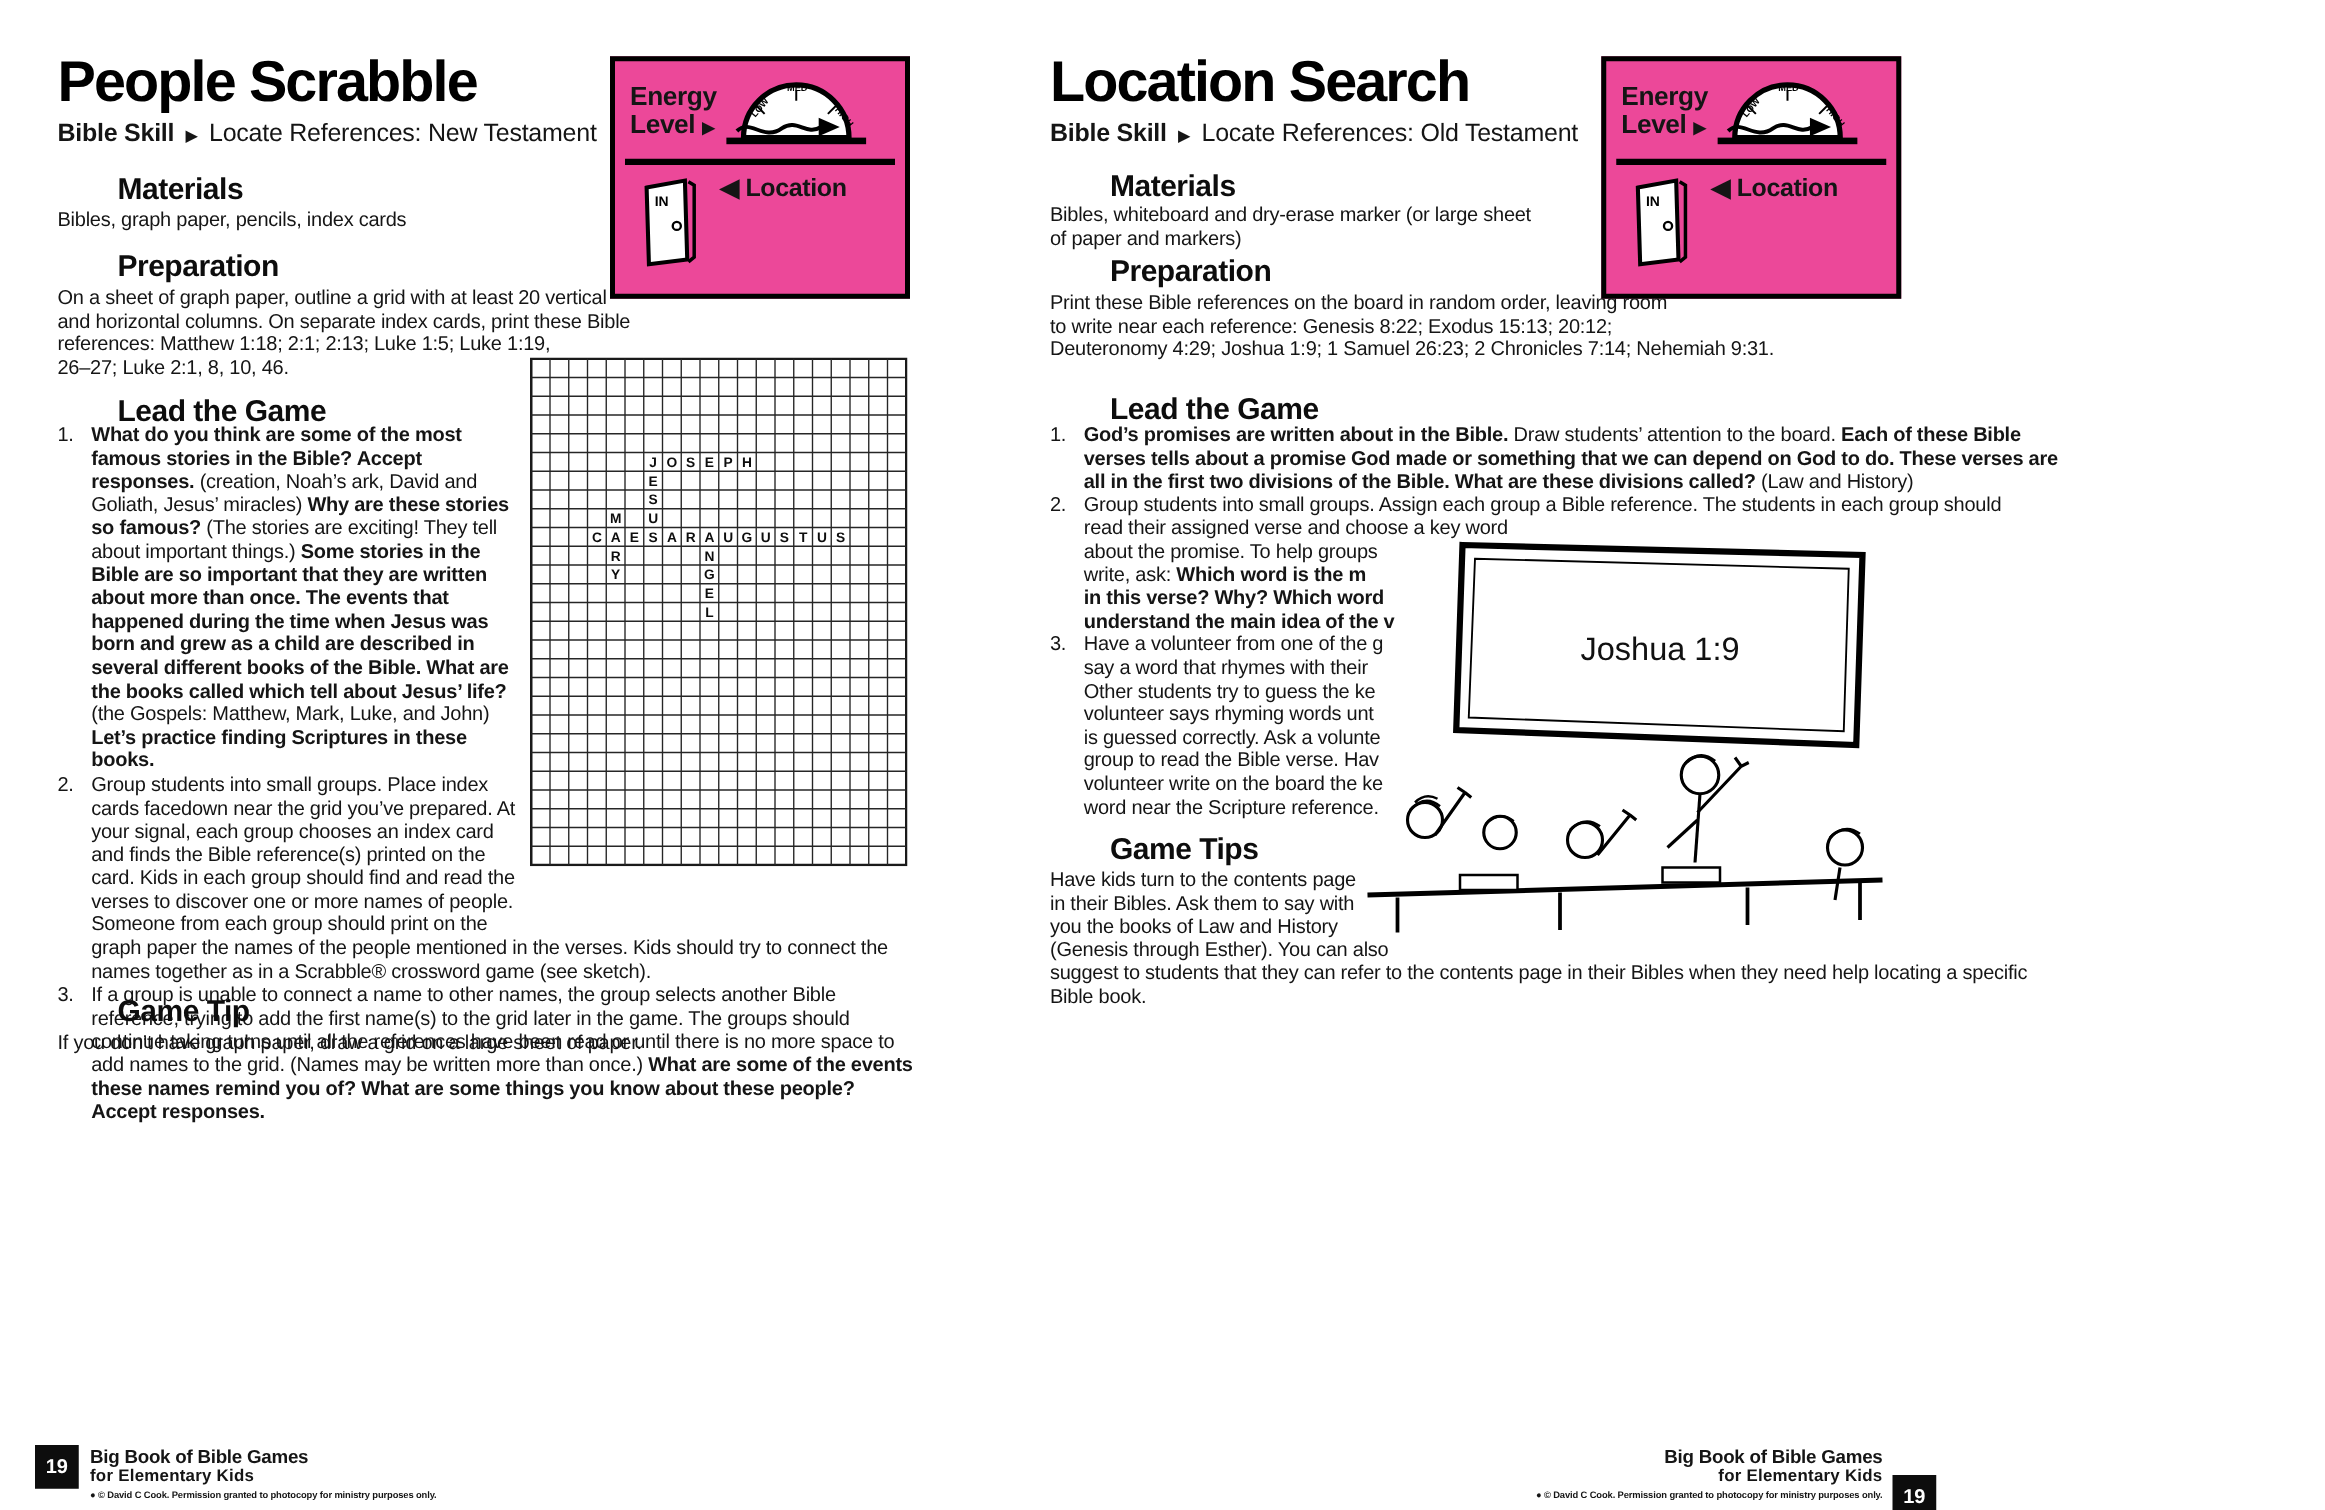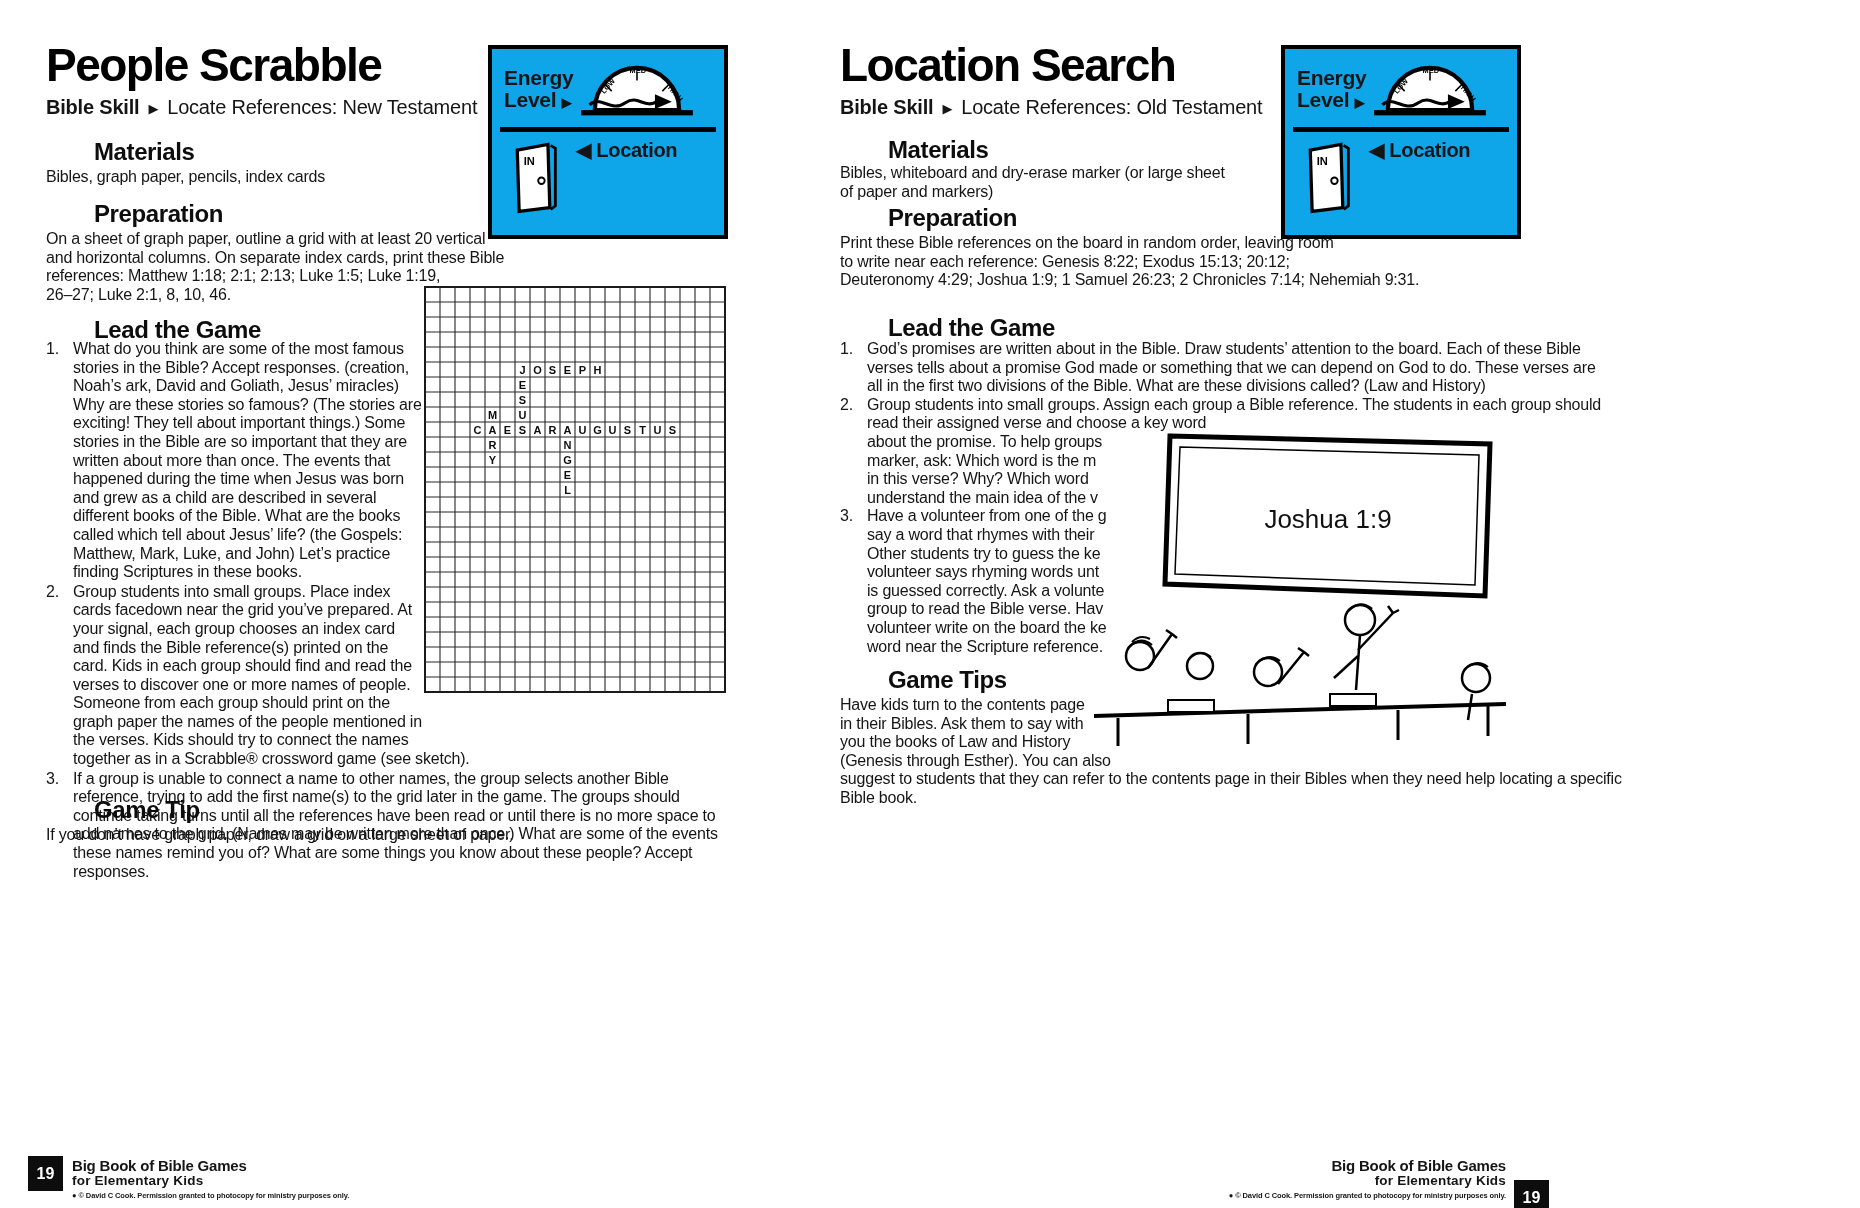--- a/index.html
+++ b/index.html
@@ -6,23 +6,23 @@
   .canvas{position:relative;width:1860px;height:1208px;background:#ffffff;overflow:hidden;
           font-family:"Liberation Sans",sans-serif;color:#151515;}
   .abs{position:absolute;}
   .h1{font-size:46px;font-weight:700;letter-spacing:-1.5px;color:#000000;line-height:1;}
   .h2{font-size:24px;font-weight:700;letter-spacing:-0.4px;color:#0d0d0d;line-height:1;margin-left:48px;}
   .skill{font-size:20px;letter-spacing:-0.2px;display:flex;align-items:center;gap:9px;}
   .skill .lab{font-weight:800;}
   .skill .arr{font-size:13px;position:relative;top:1px;}
   .body-txt{font-size:16px;line-height:18.6px;letter-spacing:-0.2px;}
   .ln{white-space:nowrap;}
-  .b{font-weight:400;}
+  .b{font-weight:700;}
   
-  .info-box{width:240px;height:194px;border:4px solid #000;background:#0ea5e9;box-sizing:border-box;
+  .info-box{width:240px;height:194px;border:4px solid #000;background:#ec4899;box-sizing:border-box;
             display:flex;flex-direction:column;}
   .ib-top{flex:1;display:flex;align-items:center;padding:4px 8px 2px 12px;gap:6px;}
   .ib-energy{font-size:21px;font-weight:800;line-height:1.08;letter-spacing:-0.3px;}
   .ib-div{height:5px;background:#000;margin:0 8px;}
   .ib-bot{flex:1.25;display:flex;padding:6px 8px 6px 16px;gap:16px;}
   .ib-loc{font-size:20px;font-weight:800;letter-spacing:-0.3px;}
   
   .lead-area{width:692px;}
   .sketch-spacer{float:right;width:314px;height:400px;}
   ol.steps{margin:0;padding:0;list-style:none;}
@@ -267,21 +267,21 @@
   <div class="abs body-txt" style="left:840px;top:340px;width:705px;" id="right-steps">
       <div class="rstep">
         <div class="ln"><span class="num">1.</span><span class="b">God’s promises are written about in the Bible. </span><span>Draw students’ attention to the board. </span><span class="b">Each of these Bible</span></div>
         <div class="ln"><span class="b">verses tells about a promise God made or something that we can depend on God to do. These verses are</span></div>
         <div class="ln"><span class="b">all in the first two divisions of the Bible. What are these divisions called? </span><span>(Law and History)</span></div>
       </div>
       <div class="rstep">
         <div class="ln"><span class="num">2.</span><span>Group students into small groups. Assign each group a Bible reference. The students in each group should</span></div>
         <div class="ln"><span>read their assigned verse and choose a key word</span></div>
         <div class="ln"><span>about the promise. To help groups</span></div>
-        <div class="ln"><span>marker, ask: </span><span class="b">Which word is the m</span></div>
+        <div class="ln"><span>write, ask: </span><span class="b">Which word is the m</span></div>
         <div class="ln"><span class="b">in this verse? Why? Which word</span></div>
         <div class="ln"><span class="b">understand the main idea of the v</span></div>
       </div>
       <div class="rstep">
         <div class="ln"><span class="num">3.</span><span>Have a volunteer from one of the g</span></div>
         <div class="ln"><span>say a word that rhymes with their</span></div>
         <div class="ln"><span>Other students try to guess the ke</span></div>
         <div class="ln"><span>volunteer says rhyming words unt</span></div>
         <div class="ln"><span>is guessed correctly. Ask a volunte</span></div>
         <div class="ln"><span>group to read the Bible verse. Hav</span></div>

